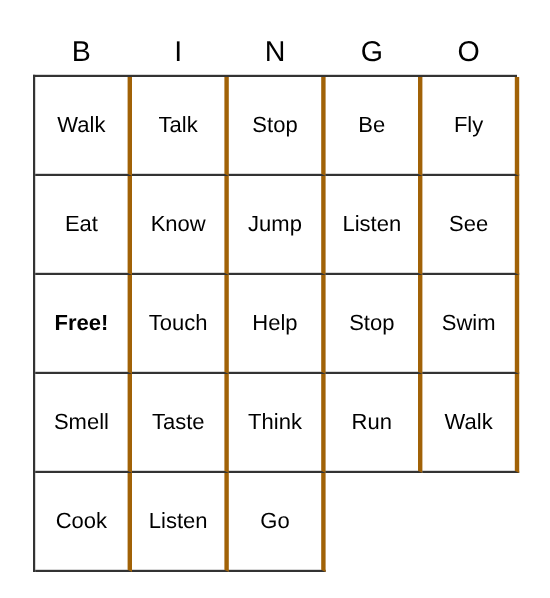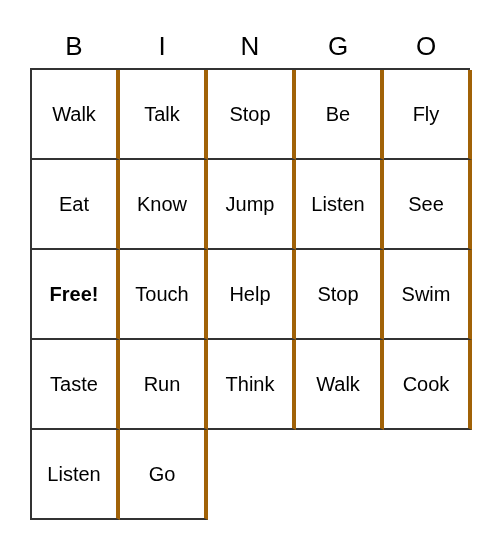--- a/index.html
+++ b/index.html
@@ -83,21 +83,22 @@
       <div class="cell">Eat</div>
       <div class="cell">Know</div>
       <div class="cell">Jump</div>
       <div class="cell">Listen</div>
       <div class="cell">See</div>
       <div class="cell free">Free!</div>
       <div class="cell">Touch</div>
       <div class="cell">Help</div>
       <div class="cell">Stop</div>
       <div class="cell">Swim</div>
+      <div class="cell">Smell</div>
       <div class="cell">Taste</div>
+      <div class="cell">Think</div>
       <div class="cell">Run</div>
-      <div class="cell">Think</div>
       <div class="cell">Walk</div>
       <div class="cell">Cook</div>
       <div class="cell">Listen</div>
       <div class="cell">Go</div>
     </div>
 </div>
 
 </body></html>

